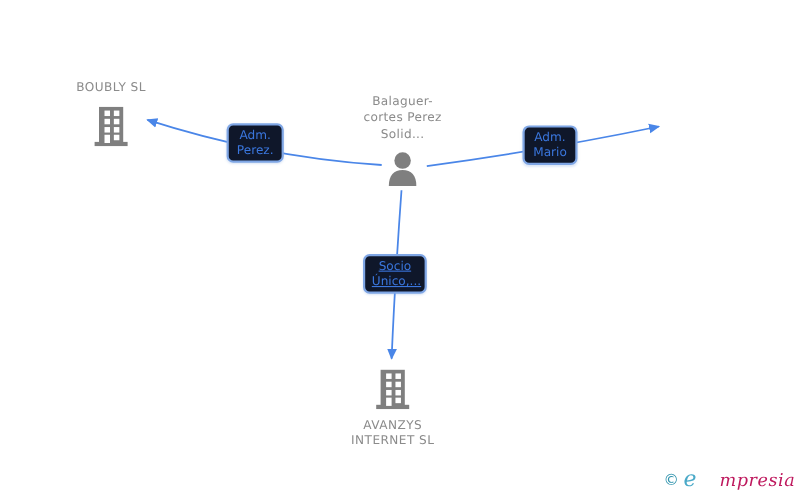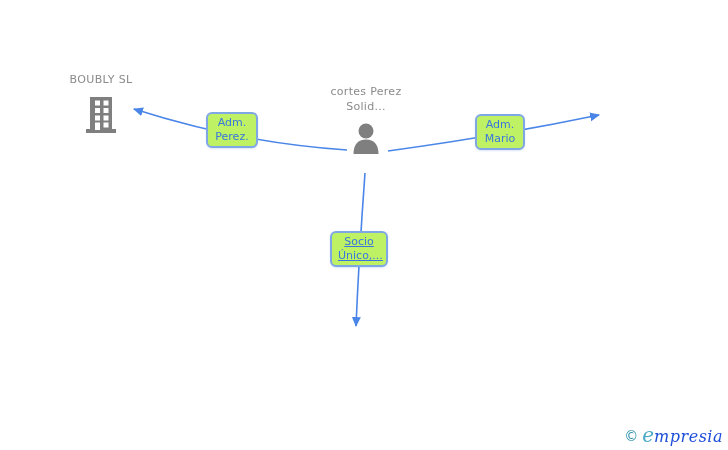--- a/index.html
+++ b/index.html
@@ -11,33 +11,33 @@
   .node { position:absolute; z-index:2; text-align:center; cursor:pointer; }
   .company-name {
     font-size:11px; line-height:14px; color:#8b8b8b; letter-spacing:0.4px;
   }
   .company-name.bold { font-weight:bold; font-size:11.5px; line-height:15px; color:#868686; }
   .person-name { font-size:11px; line-height:15px; color:#8b8b8b; letter-spacing:0.3px; }
   .icon { display:inline-block; }
   .icon.gray { color:#7f7f7f; }
   .icon.orange { color:#f65f35; }
   .rel-label {
-    position:absolute; z-index:3; background:#bef264;
+    position:absolute; z-index:3; background:#0f172a;
     border:2px solid #7fa6e5; border-radius:6px;
     padding:2px 6px; text-align:center; cursor:pointer;
     font-size:11px; line-height:14px; color:#3a76dd;
     box-shadow:0 1px 2px rgba(120,160,220,0.25);
   }
   .logo {
     position:absolute; right:5px; bottom:3px; z-index:2;
     font-family:"DejaVu Serif", serif; white-space:nowrap;
   }
   .logo .copy { color:#2f93ad; font-size:14px; font-family:"DejaVu Sans", sans-serif; vertical-align:1px; }
   .logo .brand-e { color:#4aa9c8; font-size:20px; font-style:italic; margin-left:4px; }
-  .logo .brand-rest { color:#1d4ed8; font-size:16px; font-style:italic; letter-spacing:0.5px; }
+  .logo .brand-rest { color:#be185d; font-size:16px; font-style:italic; letter-spacing:0.5px;margin-left:21px; }
 </style>
 </head>
 <body>
 
 <div class="canvas">
 
   <svg class="edges" width="728" height="450" viewBox="0 0 728 450">
     <defs>
       <marker id="arrow" viewBox="0 0 10 10" refX="8" refY="5" markerWidth="7" markerHeight="7" orient="auto-start-reverse">
         <path d="M0,1 L9,5 L0,9 Z" fill="#4a86e8"></path>
@@ -63,30 +63,51 @@
             <rect x="18.5" y="18.5" width="5" height="5"></rect>
           <rect x="10" y="25.5" width="5" height="7.5"></rect>
             <rect x="18.5" y="25.5" width="5" height="5"></rect>
         </g>
       </svg>
     </span>
   </div>
 
 
   <div class="node" style="left:306px; top:84px; width:120px;">
+    <div class="person-name">Balaguer-</div>
     <div class="person-name">cortes Perez</div>
     <div class="person-name">Solid...</div>
     <span class="icon gray" style="margin-top:9px;">
       <svg width="30" height="31" viewBox="0 0 30 31">
         <circle cx="15" cy="8" r="7.5" fill="currentColor"></circle>
         <path d="M15,16.5 C7,16.5 2.5,21.5 2.5,31 L27.5,31 C27.5,21.5 23,16.5 15,16.5 Z" fill="currentColor"></path>
       </svg>
     </span>
   </div>
 
+  <div class="node" style="left:297px; top:336px; width:120px;">
+    <span class="icon gray">
+      <svg width="32" height="36" viewBox="0 0 32 36">
+        <rect x="5" y="0" width="22" height="33" fill="currentColor"></rect>
+        <rect x="1" y="32" width="30" height="4" fill="currentColor"></rect>
+        <g fill="#ffffff">
+          <rect x="10" y="3.5" width="5" height="5"></rect>
+            <rect x="18.5" y="3.5" width="5" height="5"></rect>
+          <rect x="10" y="11" width="5" height="5"></rect>
+            <rect x="18.5" y="11" width="5" height="5"></rect>
+          <rect x="10" y="18.5" width="5" height="5"></rect>
+            <rect x="18.5" y="18.5" width="5" height="5"></rect>
+          <rect x="10" y="25.5" width="5" height="7.5"></rect>
+            <rect x="18.5" y="25.5" width="5" height="5"></rect>
+        </g>
+      </svg>
+    </span>
+    <div class="company-name" style="margin-top:4px;">AVANZYS</div>
+    <div class="company-name">INTERNET SL</div>
+  </div>
 
   <div class="rel-label" style="left:206px; top:112px; width:36px;">
     <div>Adm.</div>
     <div>Perez.</div>
   </div>
 
   <div class="rel-label" style="left:475px; top:114px; width:34px;">
     <div>Adm.</div>
     <div>Mario</div>
   </div>

